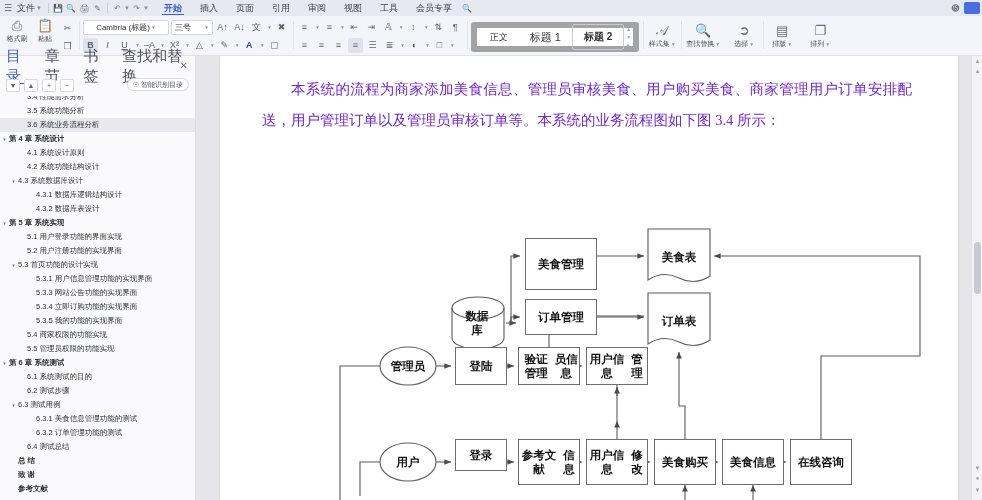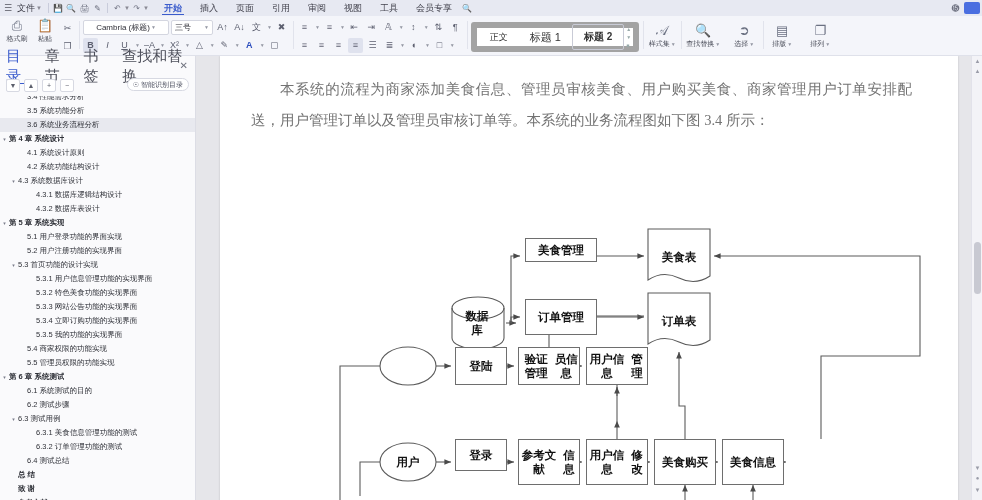--- a/index.html
+++ b/index.html
@@ -102,22 +102,22 @@
 
   
   .docarea {
     position:absolute; left:196px; top:56px; right:0; bottom:0; background:#e6e6ea; overflow:hidden;
   }
   .page {
     position:absolute; left:24px; top:0; width:738px; bottom:-60px; background:#fff;
     box-shadow:0 0 2px rgba(0,0,0,.18);
   }
   .para {
-    font-family:"Liberation Serif","DejaVu Serif",serif; font-size:14.5px; color:#737373;
-    line-height:31px; padding:18px 46px 0 31px; text-align:justify; text-indent:29px;
+    font-family:"Liberation Serif","DejaVu Serif",serif; font-size:14.5px; color:#6d28d9;
+    line-height:31px; padding:18px 46px 0 42px; text-align:justify; text-indent:29px;
   }
 
   
   .flow { position:absolute; left:0; top:100px; width:738px; height:420px; }
   .node {
     position:absolute; border:1px solid #6e6e6e; background:#fff;
     font-family:"Liberation Serif","DejaVu Serif",serif; font-weight:bold; font-size:11.5px; color:#111;
     display:flex; align-items:center; justify-content:center; text-align:center; line-height:14px;
   }
   .shp-svg { position:absolute; left:0; top:0; }
@@ -391,24 +391,20 @@
         <div class="toc-item">
           <span class="toc-tri" style="margin-left: 9px;">▾</span>
           <span class="toc-txt">5.3 首页功能的设计实现</span>
         </div>
         <div class="toc-item">
           <span class="toc-tri" style="margin-left: 27px;"></span>
           <span class="toc-txt">5.3.1 用户信息管理功能的实现界面</span>
         </div>
         <div class="toc-item">
           <span class="toc-tri" style="margin-left: 27px;"></span>
-          <span class="toc-txt">5.3.2 特色美食功能的实现界面</span>
-        </div>
-        <div class="toc-item">
-          <span class="toc-tri" style="margin-left: 27px;"></span>
           <span class="toc-txt">5.3.3 网站公告功能的实现界面</span>
         </div>
         <div class="toc-item">
           <span class="toc-tri" style="margin-left: 27px;"></span>
           <span class="toc-txt">5.3.4 立即订购功能的实现界面</span>
         </div>
         <div class="toc-item">
           <span class="toc-tri" style="margin-left: 27px;"></span>
           <span class="toc-txt">5.3.5 我的功能的实现界面</span>
         </div>
@@ -531,31 +527,34 @@
           <g stroke="#5b5b5b" stroke-width="1.1" fill="#fff">
             <ellipse cx="188" cy="210" rx="28" ry="19"></ellipse>
             <ellipse cx="188" cy="306" rx="28" ry="19"></ellipse>
             <ellipse cx="188" cy="374" rx="28" ry="19"></ellipse>
           </g>
         </svg>
       <div class="nlabel" style="left: 228px; top: 141px; width: 58px; height: 52px; flex-direction: column;">
             <div>数据</div>
             <div>库</div>
           </div>
-          <div class="node" style="left: 305px; top: 82px; width: 72px; height: 24px;">
+          <div class="node" style="left: 305px; top: 82px; width: 72px; height: 52px;">
             <div>美食管理</div>
           </div>
           <div class="node" style="left: 305px; top: 143px; width: 72px; height: 36px;">
             <div>订单管理</div>
           </div>
           <div class="nlabel" style="left: 428px; top: 73px; width: 62px; height: 55px; flex-direction: column;">
             <div>美食表</div>
           </div>
           <div class="nlabel" style="left: 428px; top: 137px; width: 62px; height: 55px; flex-direction: column;">
             <div>订单表</div>
+          </div>
+          <div class="nlabel" style="left: 160px; top: 191px; width: 56px; height: 38px; flex-direction: column;">
+            <div>管理员</div>
           </div>
           <div class="node" style="left: 235px; top: 191px; width: 52px; height: 38px;">
             <div>登陆</div>
           </div>
           <div class="node" style="left: 298px; top: 191px; width: 62px; height: 38px;">
             <div>验证管理</div>
             <div>员信息</div>
           </div>
           <div class="node" style="left: 366px; top: 191px; width: 62px; height: 38px;">
             <div>用户信息</div>
@@ -573,20 +572,23 @@
           </div>
           <div class="node" style="left: 366px; top: 283px; width: 62px; height: 46px;">
             <div>用户信息</div>
             <div>修改</div>
           </div>
           <div class="node" style="left: 502px; top: 283px; width: 62px; height: 46px;">
             <div>美食信息</div>
           </div>
           <div class="node" style="left: 434px; top: 283px; width: 62px; height: 46px;">
             <div>美食购买</div>
+          </div>
+          <div class="node" style="left: 570px; top: 283px; width: 62px; height: 46px;">
+            <div>在线咨询</div>
           </div>
         </div>
     </div>
   </div>
 
   <div class="vscroll">
     <span class="vs-btn" style="top:2px;">▲</span>
     <span class="vs-btn" style="top:12px;">▲</span>
     <div class="vthumb"></div>
     <span class="vs-btn" style="bottom:26px;">▼</span>

